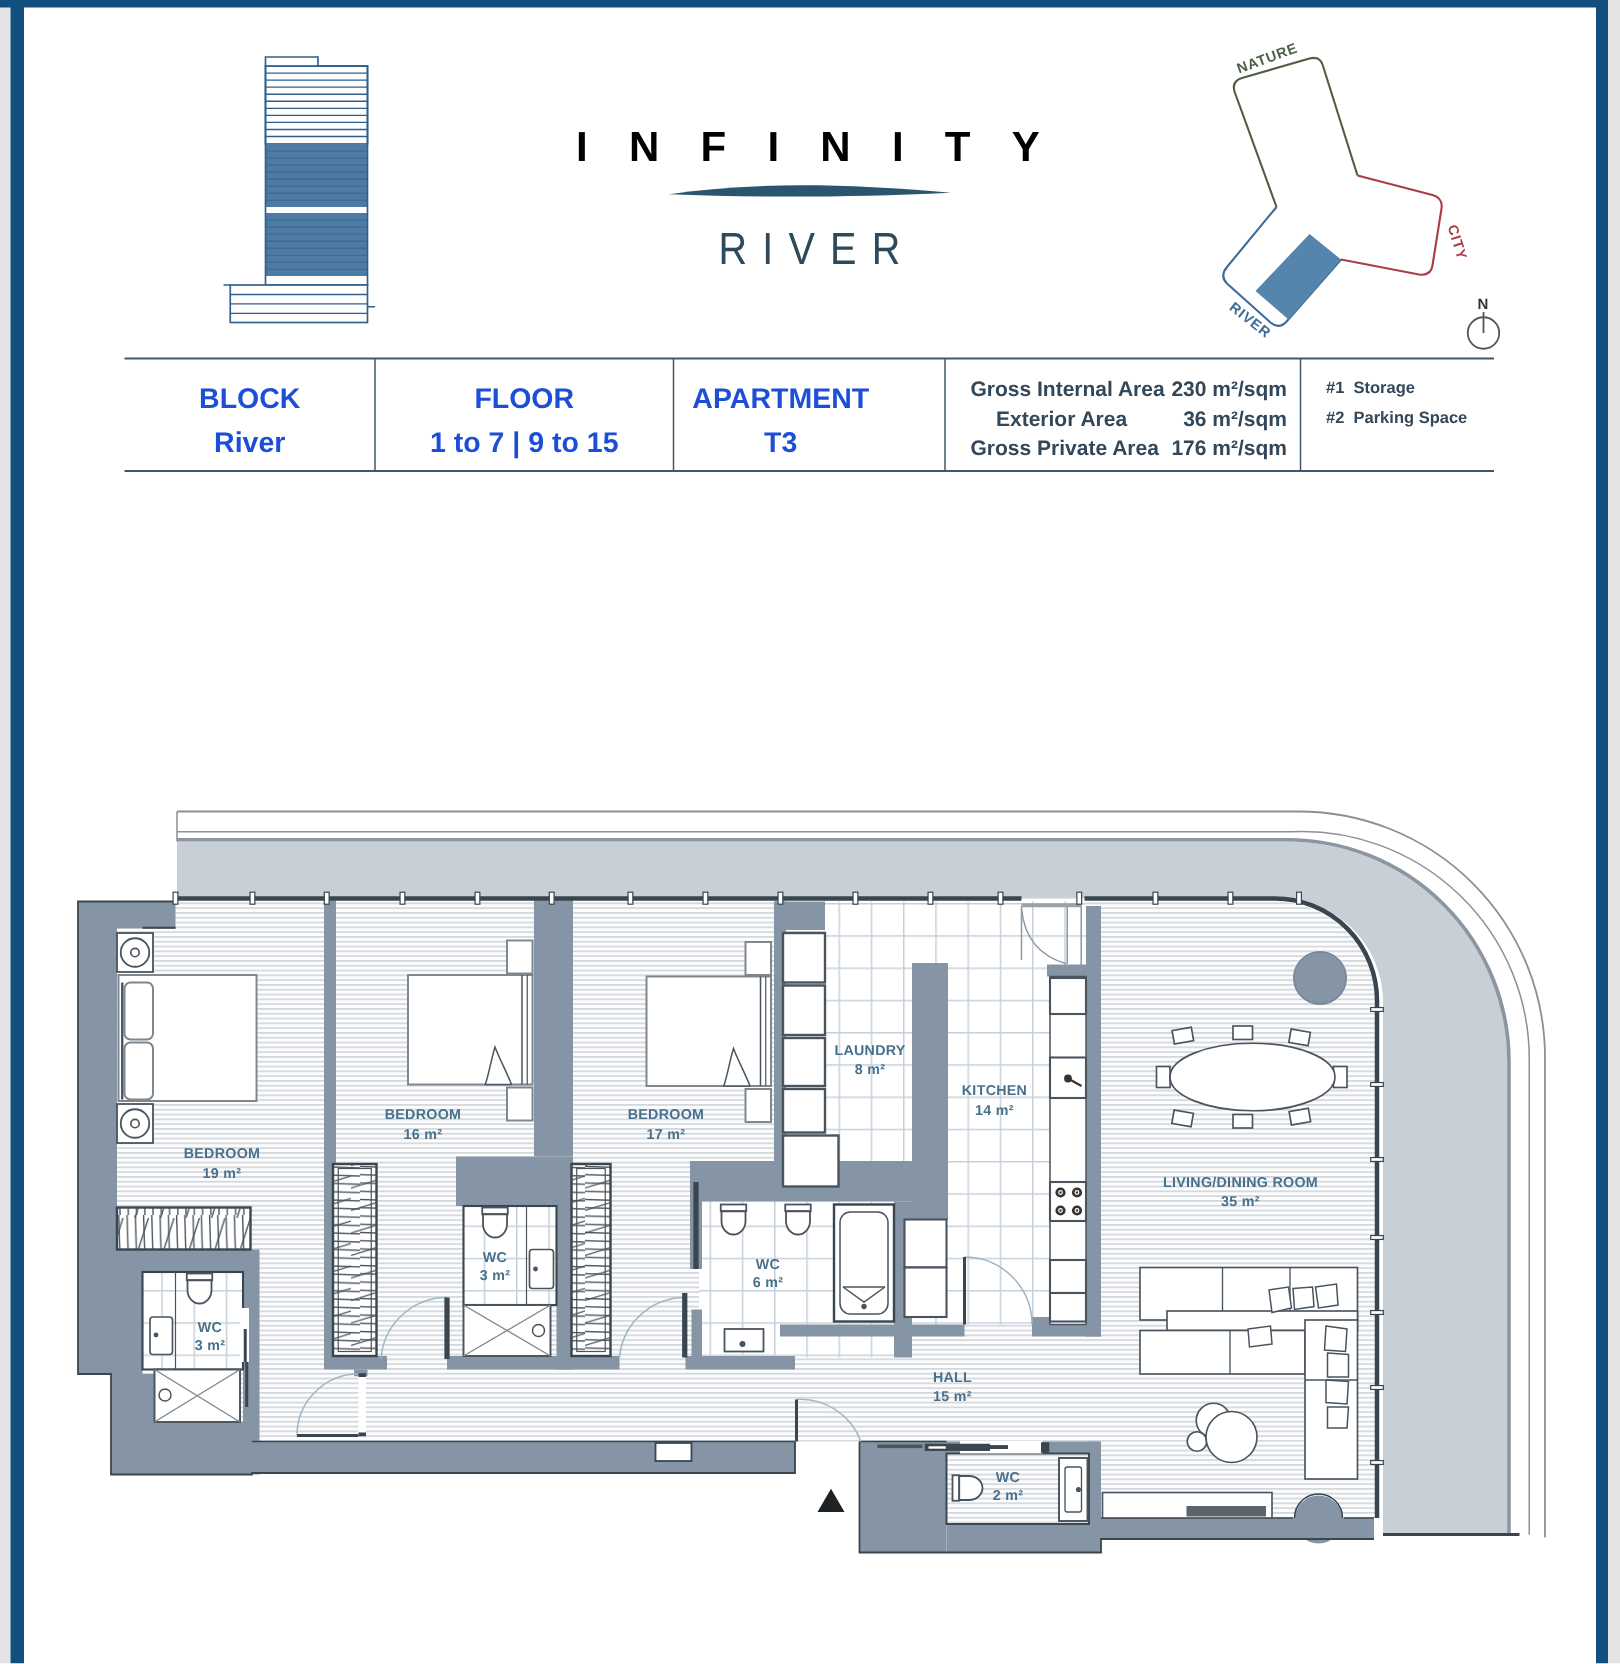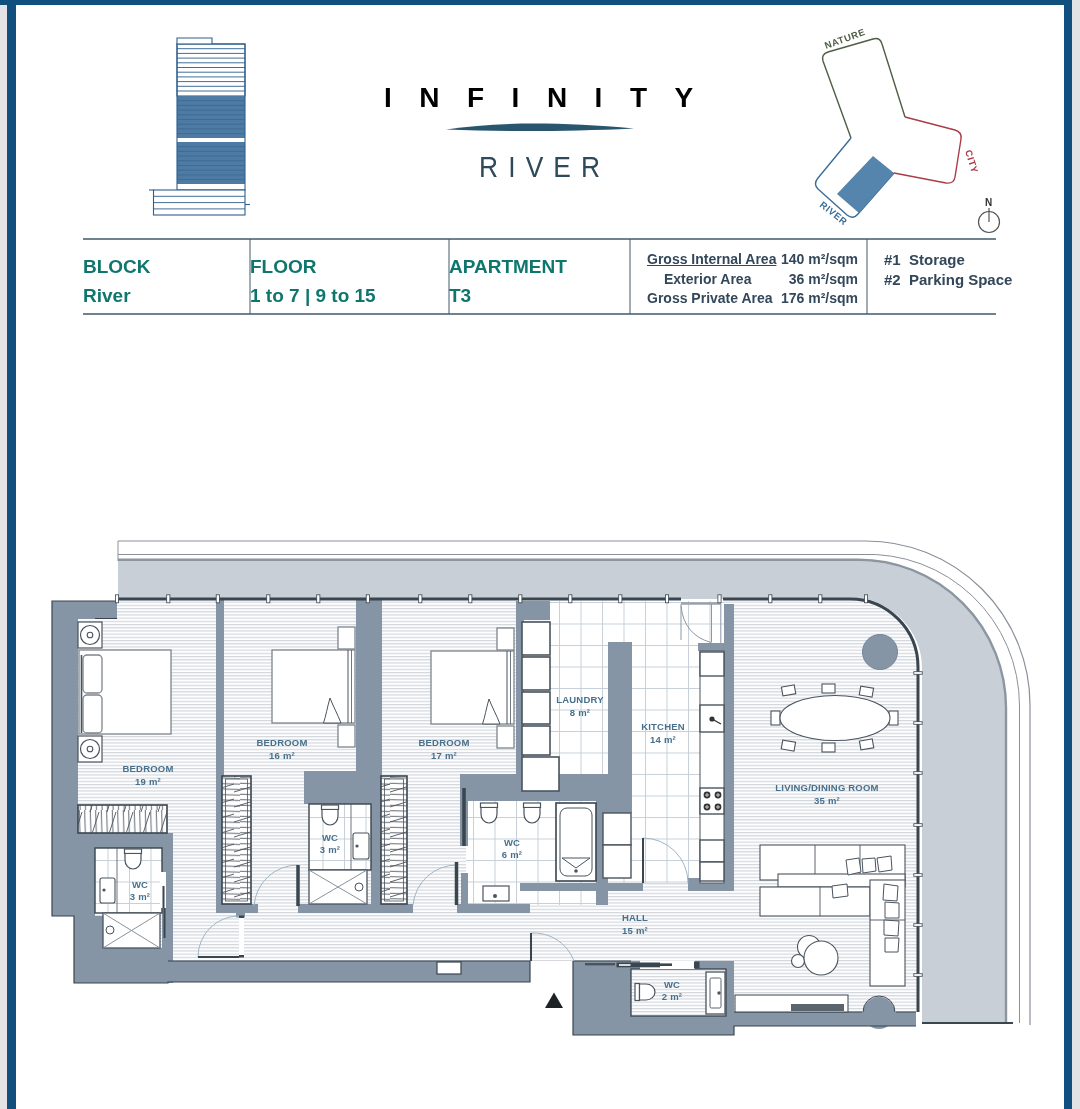--- a/index.html
+++ b/index.html
@@ -8,22 +8,22 @@
 
 #gl{left:0;top:0;width:7px;height:1109px;background:#e4e4e6;}
 #nl{left:7px;top:0;width:9px;height:1109px;background:#11507e;}
 #nt{left:0;top:0;width:1080px;height:5px;background:#11507e;}
 #nr{left:1064px;top:0;width:8px;height:1109px;background:#11507e;}
 #gr{left:1072px;top:0;width:8px;height:1109px;background:#e2e3e5;}
 
 #inf{left:384px;top:82px;color:#000000;font-weight:bold;font-size:28px;letter-spacing:27.5px;white-space:nowrap;}
 #riv{left:479px;top:150px;color:#2e4a5a;font-size:30px;letter-spacing:11.5px;white-space:nowrap;transform:scaleX(0.88);transform-origin:left center;}
 
-.bart{color:#0f766e;font-weight:bold;font-size:19px;text-align:left;line-height:1.55;}
-.bars{color:#33475a;font-weight:bold;font-size:15px;}
+.bart{color:#1d4ed8;font-weight:bold;font-size:19px;text-align:center;line-height:1.55;}
+.bars{color:#33475a;font-weight:bold;font-size:11px;}
 </style>
 </head>
 <body>
 <div class="abs" id="gl"></div>
 <div class="abs" id="nl"></div>
 <div class="abs" id="nt"></div>
 <div class="abs" id="nr"></div>
 <div class="abs" id="gr"></div>
 
 <div class="abs" id="inf">INFINITY</div>
@@ -118,21 +118,21 @@
 <line x1="250" y1="9" x2="250" y2="84"></line>
 <line x1="449" y1="9" x2="449" y2="84"></line>
 <line x1="630" y1="9" x2="630" y2="84"></line>
 <line x1="867" y1="9" x2="867" y2="84"></line>
 </g>
 </svg>
 <div class="abs bart" style="left:83px;top:252px;width:167px;">BLOCK<br>River</div>
 <div class="abs bart" style="left:250px;top:252px;width:199px;">FLOOR<br>1 to 7 | 9 to 15</div>
 <div class="abs bart" style="left:449px;top:252px;width:143px;">APARTMENT<br>T3</div>
 <div class="abs bars" style="left:647px;top:250px;width:211px;line-height:19.5px;font-size:14px;">
-<div style="position:relative;white-space:nowrap;text-decoration:underline;">Gross Internal Area<span style="position:absolute;right:0;">140 m²/sqm</span></div>
+<div style="position:relative;white-space:nowrap;">Gross Internal Area<span style="position:absolute;right:0;">230 m²/sqm</span></div>
 <div style="position:relative;white-space:nowrap;margin-left:17px;">Exterior Area<span style="position:absolute;right:0;">36 m²/sqm</span></div>
 <div style="position:relative;white-space:nowrap;">Gross Private Area<span style="position:absolute;right:0;">176 m²/sqm</span></div>
 </div>
 <div class="abs bars" style="left:884px;top:250px;width:135px;line-height:19.5px;white-space:nowrap;">
 <div>#1&nbsp;&nbsp;Storage</div>
 <div>#2&nbsp;&nbsp;Parking Space</div>
 </div>
 
 <svg class="abs" style="left:0;top:0;" width="1080" height="1109" viewBox="0 0 1080 1109">
 <defs>

